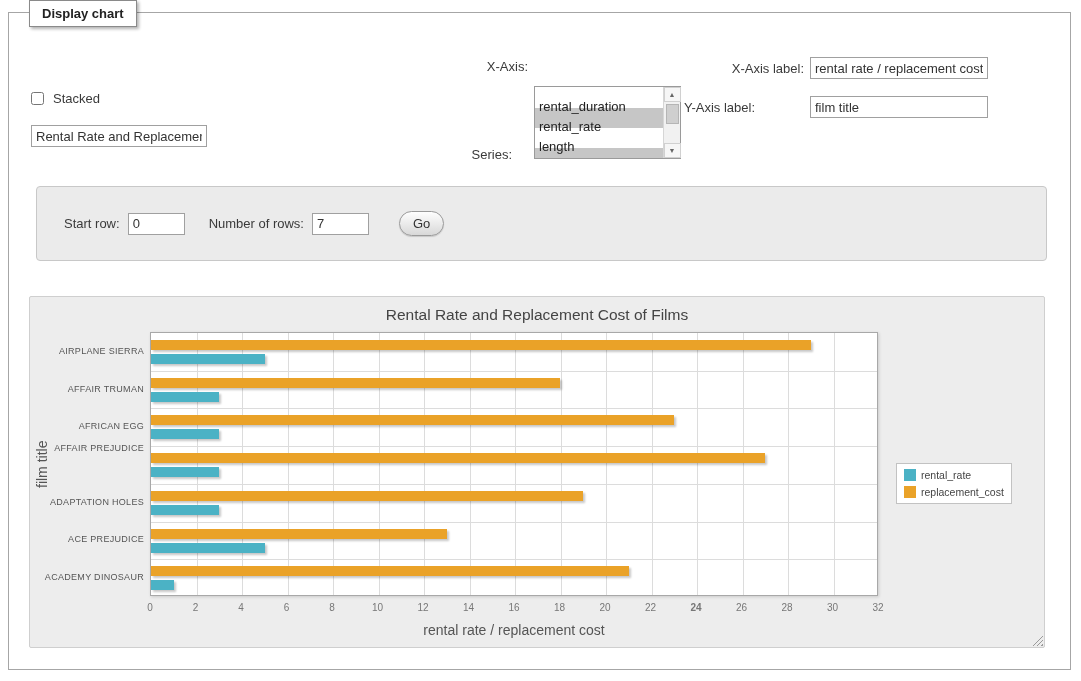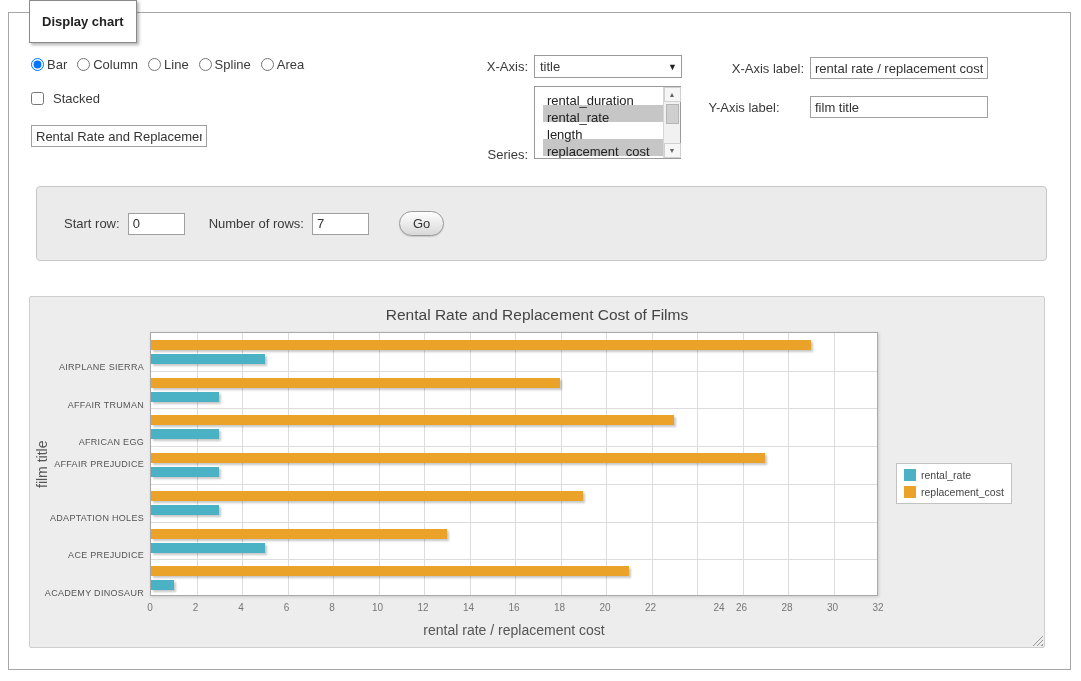--- a/index.html
+++ b/index.html
@@ -3,54 +3,54 @@
 <meta charset="utf-8">
 <style>
   * { box-sizing: border-box; margin: 0; padding: 0; }
   html, body { width: 1081px; height: 681px; background: #fff;
     font-family: "Liberation Sans", sans-serif; font-size: 13px; color: #3a3a3a; }
   .page { position: relative; width: 1081px; height: 681px; overflow: hidden; }
 
   .fieldset { position: absolute; left: 8px; top: 12px; width: 1063px; height: 658px;
     border: 1px solid #a6a6a6; background: #fff; }
   .legend { position: absolute; left: 20px; top: -13px; background: #fff;
-    border: 1px solid #8a8a8a; padding: 13px 12px; font-weight: bold; font-size: 13px;
+    border: 1px solid #8a8a8a; padding: 5px 12px; font-weight: bold; font-size: 13px;
     color: #222; box-shadow: 2px 2px 3px rgba(0,0,0,0.3); }
 
   
   .radio-row { position: absolute; left: 22px; top: 44px; display: flex; gap: 10px; align-items: center; }
   .radio-item { display: flex; gap: 3px; align-items: center; cursor: default; }
   .radio-item input { margin: 0; }
   .check-row { position: absolute; left: 22px; top: 78px; display: flex; gap: 9px; align-items: center; }
   input[type=text] { border: 1px solid #a0a0a0; background: #fff; font-family: "Liberation Sans", sans-serif;
     font-size: 13px; padding: 2px 4px; height: 22px; color: #333; }
   .title-input { position: absolute; left: 22px; top: 112px; width: 176px; }
 
   
   .xaxis-lbl { position: absolute; left: 399px; top: 46px; width: 120px; text-align: right; }
   .select { position: absolute; left: 525px; top: 42px; width: 148px; height: 23px; background: #fff;
     border: 1px solid #9a9a9a; display: flex; align-items: center; justify-content: space-between;
     padding: 0 4px 0 5px; cursor: default; }
   .select-arrow { font-size: 9px; color: #222; }
-  .series-lbl { position: absolute; left: 399px; top: 134px; width: 120px; text-align: right; }
+  .series-lbl { position: absolute; left: 383px; top: 134px; width: 120px; text-align: right; }
   .multiselect { position: absolute; left: 525px; top: 73px; width: 147px; height: 73px;
     border: 1px solid #9a9a9a; background: #fff; display: flex; }
   .options { flex: 1; overflow: hidden; padding-top: 1px; }
-  .opt { height: 17px; line-height: 17px; padding: 4px 4px; white-space: nowrap; color: #222; margin-left: 8px; }
+  .opt { height: 17px; line-height: 17px; padding: 10px 4px; white-space: nowrap; color: #222; }
   .opt.sel { background: #c6c6c6; }
   .scrollbar { width: 17px; background: #f1f1f1; border-left: 1px solid #d6d6d6;
     display: flex; flex-direction: column; align-items: center; }
   .sb-btn { width: 17px; height: 15px; background: #f6f6f6; border: 1px solid #d0d0d0;
     font-size: 7px; color: #666; display: flex; align-items: center; justify-content: center; }
   .sb-thumb { width: 13px; height: 20px; margin-top: 2px; background: #cfcfcf; border: 1px solid #b5b5b5; }
   .sb-down { margin-top: auto; }
 
   
   .axlbl-x { position: absolute; left: 675px; top: 48px; width: 120px; text-align: right; }
-  .axlbl-y { position: absolute; left: 675px; top: 87px; width: 120px; text-align: center; }
+  .axlbl-y { position: absolute; left: 675px; top: 87px; width: 120px; text-align: left; }
   .axinp-x { position: absolute; left: 801px; top: 44px; width: 178px; }
   .axinp-y { position: absolute; left: 801px; top: 83px; width: 178px; }
 
   
   .rows-panel { position: absolute; left: 27px; top: 173px; width: 1011px; height: 75px;
     background: #ebebeb; border: 1px solid #c8c8c8; border-radius: 4px;
     display: flex; align-items: center; padding-left: 27px; gap: 8px; }
   .rows-panel input { width: 57px; }
   .num-lbl { margin-left: 16px; }
   .go-btn { margin-left: 22px; border: 1px solid #9a9a9a; border-radius: 13px;
@@ -61,21 +61,21 @@
   .chart-panel { position: absolute; left: 20px; top: 283px; width: 1016px; height: 352px;
     background: #ededed; border: 1px solid #cfcfcf; border-radius: 2px; }
   .chart-title { position: absolute; top: 9px; left: 0; width: 100%; text-align: center;
     font-size: 15.5px; color: #444; }
   .plot { position: absolute; left: 120px; top: 35px; width: 728px; height: 264px;
     background: #fff; border: 1px solid #a8a8a8; box-shadow: 1px 1px 3px rgba(0,0,0,0.15); }
   .gl-v { position: absolute; top: 0; bottom: 0; width: 1px; background: #dcdcdc; }
   .gl-h { position: absolute; left: 0; right: 0; height: 1px; background: #dcdcdc; }
   .bar { position: absolute; left: 0; height: 10px; box-shadow: 2px 2px 2px rgba(0,0,0,0.22); }
   .y-cat { position: absolute; left: 0; width: 114px; text-align: right; font-size: 9px;
-    color: #555; letter-spacing: 0.3px; margin-top: 16px; }
+    color: #555; letter-spacing: 0.3px; }
   .x-tick { position: absolute; top: 305px; width: 30px; text-align: center; font-size: 10px; color: #777; }
   .chart-xlabel { position: absolute; left: 120px; top: 325px; width: 728px; text-align: center;
     font-size: 14px; color: #555; }
   .chart-ylabel { position: absolute; left: 4px; top: 35px; height: 264px; display: flex;
     align-items: center; justify-content: center; writing-mode: vertical-rl;
     transform: rotate(180deg); font-size: 14px; color: #555; }
   .chart-legend { position: absolute; left: 866px; top: 166px; background: #fff;
     border: 1px solid #c2c2c2; padding: 5px 7px; display: flex; flex-direction: column; gap: 5px; }
   .leg-entry { display: flex; align-items: center; gap: 5px; font-size: 10.5px; color: #444; white-space: nowrap; }
   .leg-swatch { width: 12px; height: 12px; display: inline-block; }
@@ -83,55 +83,29 @@
     background: repeating-linear-gradient(135deg, transparent 0 2px, #9a9a9a 2px 3px);
     clip-path: polygon(100% 0, 100% 100%, 0 100%); cursor: nwse-resize; }
 </style>
 </head>
 <body>
 
 <div class="page">
   <div class="fieldset">
     <div class="legend">Display chart</div>
 
-    <div class="radio-row" id="chart-type-radios">
-        <label class="radio-item">
-          <input type="radio" name="charttype" checked="" style="">
-          <span>Bar</span>
-        </label>
-        <label class="radio-item">
-          <input type="radio" name="charttype" style="">
-          <span>Column</span>
-        </label>
-        <label class="radio-item">
-          <input type="radio" name="charttype" style="">
-          <span>Line</span>
-        </label>
-        <label class="radio-item">
-          <input type="radio" name="charttype" style="">
-          <span>Spline</span>
-        </label>
-        <label class="radio-item">
-          <input type="radio" name="charttype" style="">
-          <span>Area</span>
-        </label>
-      </div>
 
     <label class="check-row">
       <input type="checkbox" style="">
       <span>Stacked</span>
     </label>
 
     <input type="text" class="title-input" value="Rental Rate and Replacement Cost of Films" style="">
 
     <span class="xaxis-lbl">X-Axis:</span>
-    <div class="select">
-      <span>title</span>
-      <span class="select-arrow">▼</span>
-    </div>
 
     <span class="series-lbl">Series:</span>
     <div class="multiselect">
       <div class="options" id="series-options">
           <div class="opt">rental_duration</div>
           <div class="opt sel">rental_rate</div>
           <div class="opt">length</div>
           <div class="opt sel">replacement_cost</div>
         </div>
       <div class="scrollbar">
@@ -211,21 +185,21 @@
         <div class="x-tick" style="left: 196px;">4</div>
         <div class="x-tick" style="left: 241.5px;">6</div>
         <div class="x-tick" style="left: 287px;">8</div>
         <div class="x-tick" style="left: 332.5px;">10</div>
         <div class="x-tick" style="left: 378px;">12</div>
         <div class="x-tick" style="left: 423.5px;">14</div>
         <div class="x-tick" style="left: 469px;">16</div>
         <div class="x-tick" style="left: 514.5px;">18</div>
         <div class="x-tick" style="left: 560px;">20</div>
         <div class="x-tick" style="left: 605.5px;">22</div>
-        <div class="x-tick" style="left: 674px;">24</div>
+        <div class="x-tick" style="left: 651px; font-weight: bold;">24</div>
         <div class="x-tick" style="left: 696.5px;">26</div>
         <div class="x-tick" style="left: 742px;">28</div>
         <div class="x-tick" style="left: 787.5px;">30</div>
         <div class="x-tick" style="left: 833px;">32</div>
         <div class="y-cat" style="top: 48.8571px;">AIRPLANE SIERRA</div>
         <div class="y-cat" style="top: 86.5714px;">AFFAIR TRUMAN</div>
         <div class="y-cat" style="top: 124.286px;">AFRICAN EGG</div>
         <div class="y-cat" style="top: 146px;">AFFAIR PREJUDICE</div>
         <div class="y-cat" style="top: 199.714px;">ADAPTATION HOLES</div>
         <div class="y-cat" style="top: 237.429px;">ACE PREJUDICE</div>

